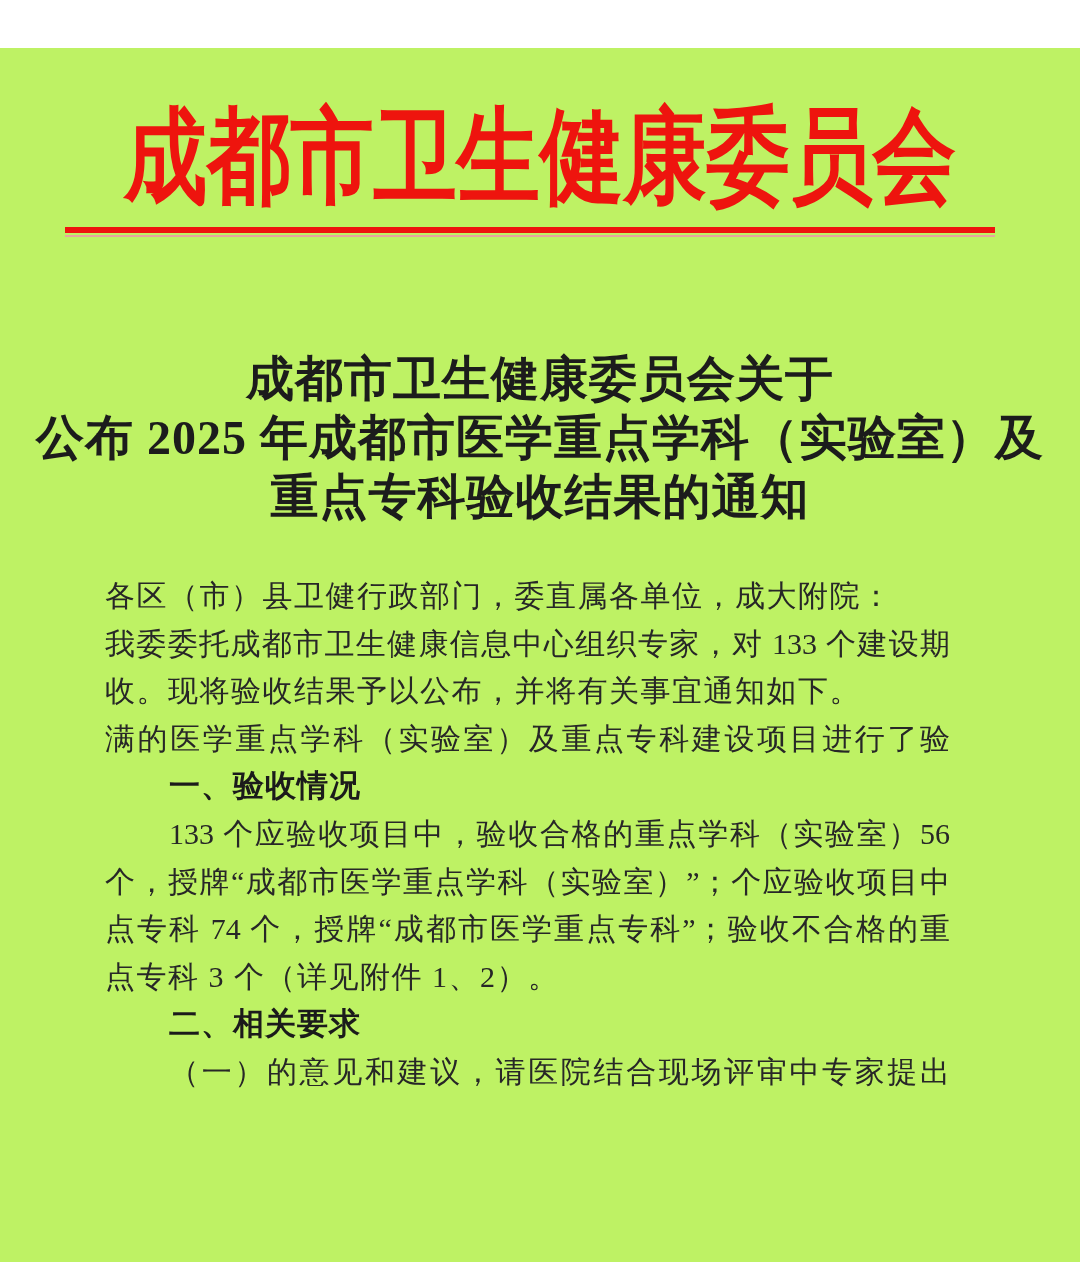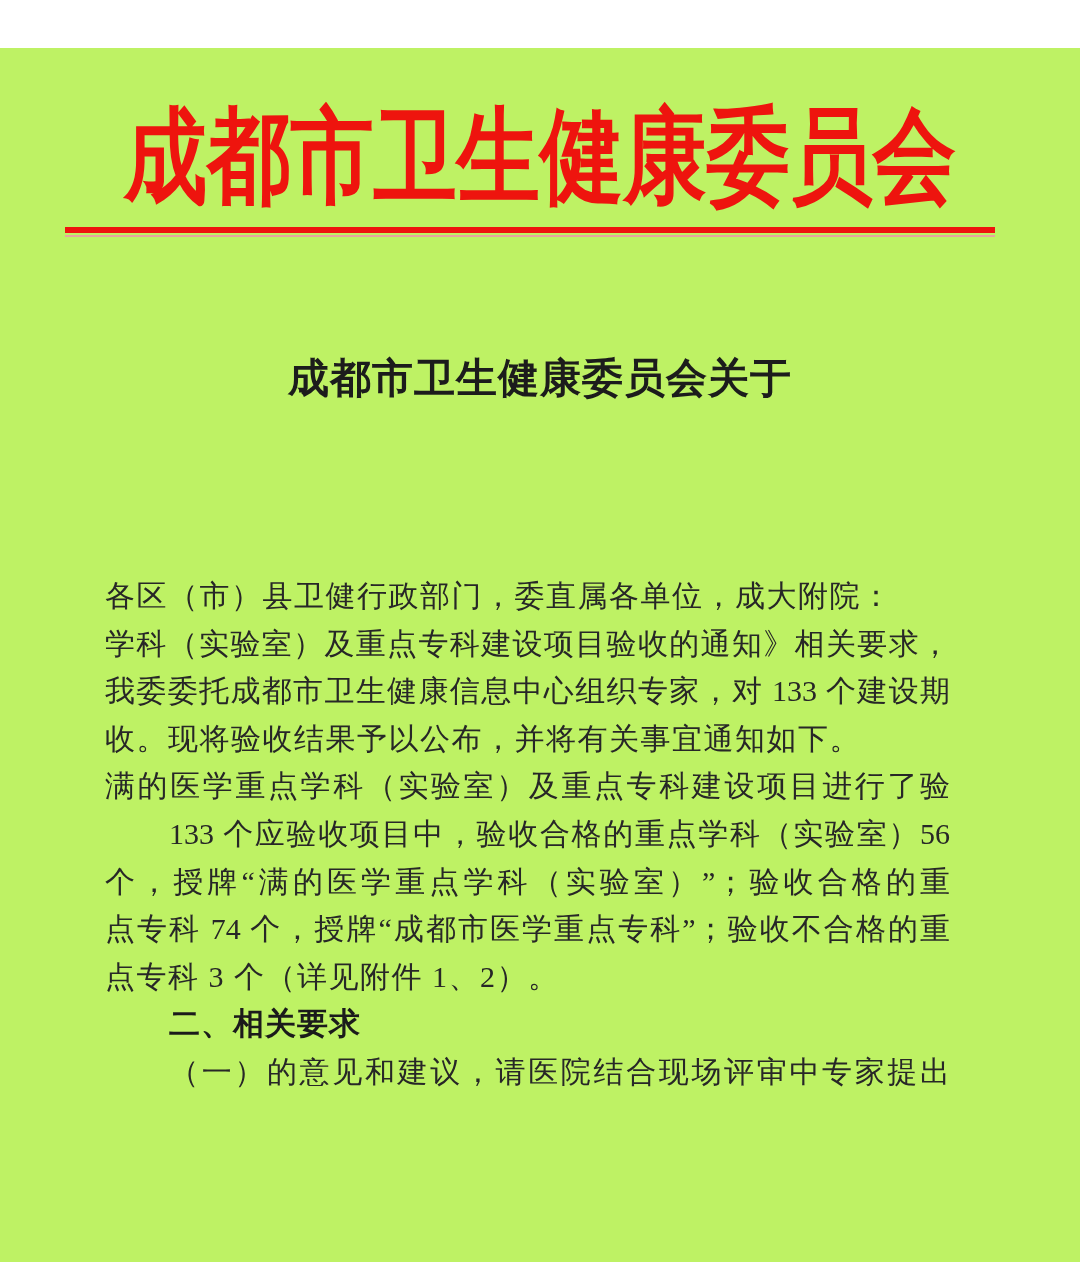--- a/index.html
+++ b/index.html
@@ -52,21 +52,21 @@
   
   .doc-title {
     position: absolute;
     top: 301px;
     left: 0;
     width: 100%;
     text-align: center;
     color: #1c1c1c;
   }
   .doc-title-line {
-    font-size: 41px;
+    font-size: 48px;
     font-weight: 700;
     line-height: 59px;
     letter-spacing: 1px;
     white-space: nowrap;
   }
 
   
   .body-text {
     position: absolute;
     top: 524px;
@@ -116,30 +116,32 @@
     <span class="squeeze">成都市卫生健康委员会</span>
   </div>
 
   <div class="rule rule-top">
     <div class="thick"></div>
     <div class="thin"></div>
   </div>
 
   <div class="doc-title">
     <div class="doc-title-line">成都市卫生健康委员会关于</div>
+    <div class="doc-title-line">公布 2025 年成都市医学重点学科（实验室）及</div>
+    <div class="doc-title-line">重点专科验收结果的通知</div>
   </div>
 
   <div class="body-text" id="body-lines">
       <div class="line plain">各区（市）县卫健行政部门，委直属各单位，成大附院：</div>
-      <div class="line justify">学科（实验室）及重点专科建设项目验收的通知》相关要求，</div>
       <div class="line justify">我委委托成都市卫生健康信息中心组织专家，对 133 个建设期</div>
       <div class="line plain">收。现将验收结果予以公布，并将有关事宜通知如下。</div>
       <div class="line justify">满的医学重点学科（实验室）及重点专科建设项目进行了验</div>
+      <div class="line heading indent">一、验收情况</div>
       <div class="line justify indent">133 个应验收项目中，验收合格的重点学科（实验室）56</div>
-      <div class="line justify">个，授牌“满的医学重点学科（实验室）”；验收合格的重</div>
+      <div class="line justify">个，授牌“成都市医学重点学科（实验室）”；个应验收项目中</div>
       <div class="line justify">点专科 74 个，授牌“成都市医学重点专科”；验收不合格的重</div>
       <div class="line plain">点专科 3 个（详见附件 1、2）。</div>
       <div class="line heading indent">二、相关要求</div>
       <div class="line justify indent">（一）的意见和建议，请医院结合现场评审中专家提出</div>
     </div>
 
   <div class="rule rule-bottom">
     <div class="thin"></div>
     <div class="thick"></div>
   </div>

